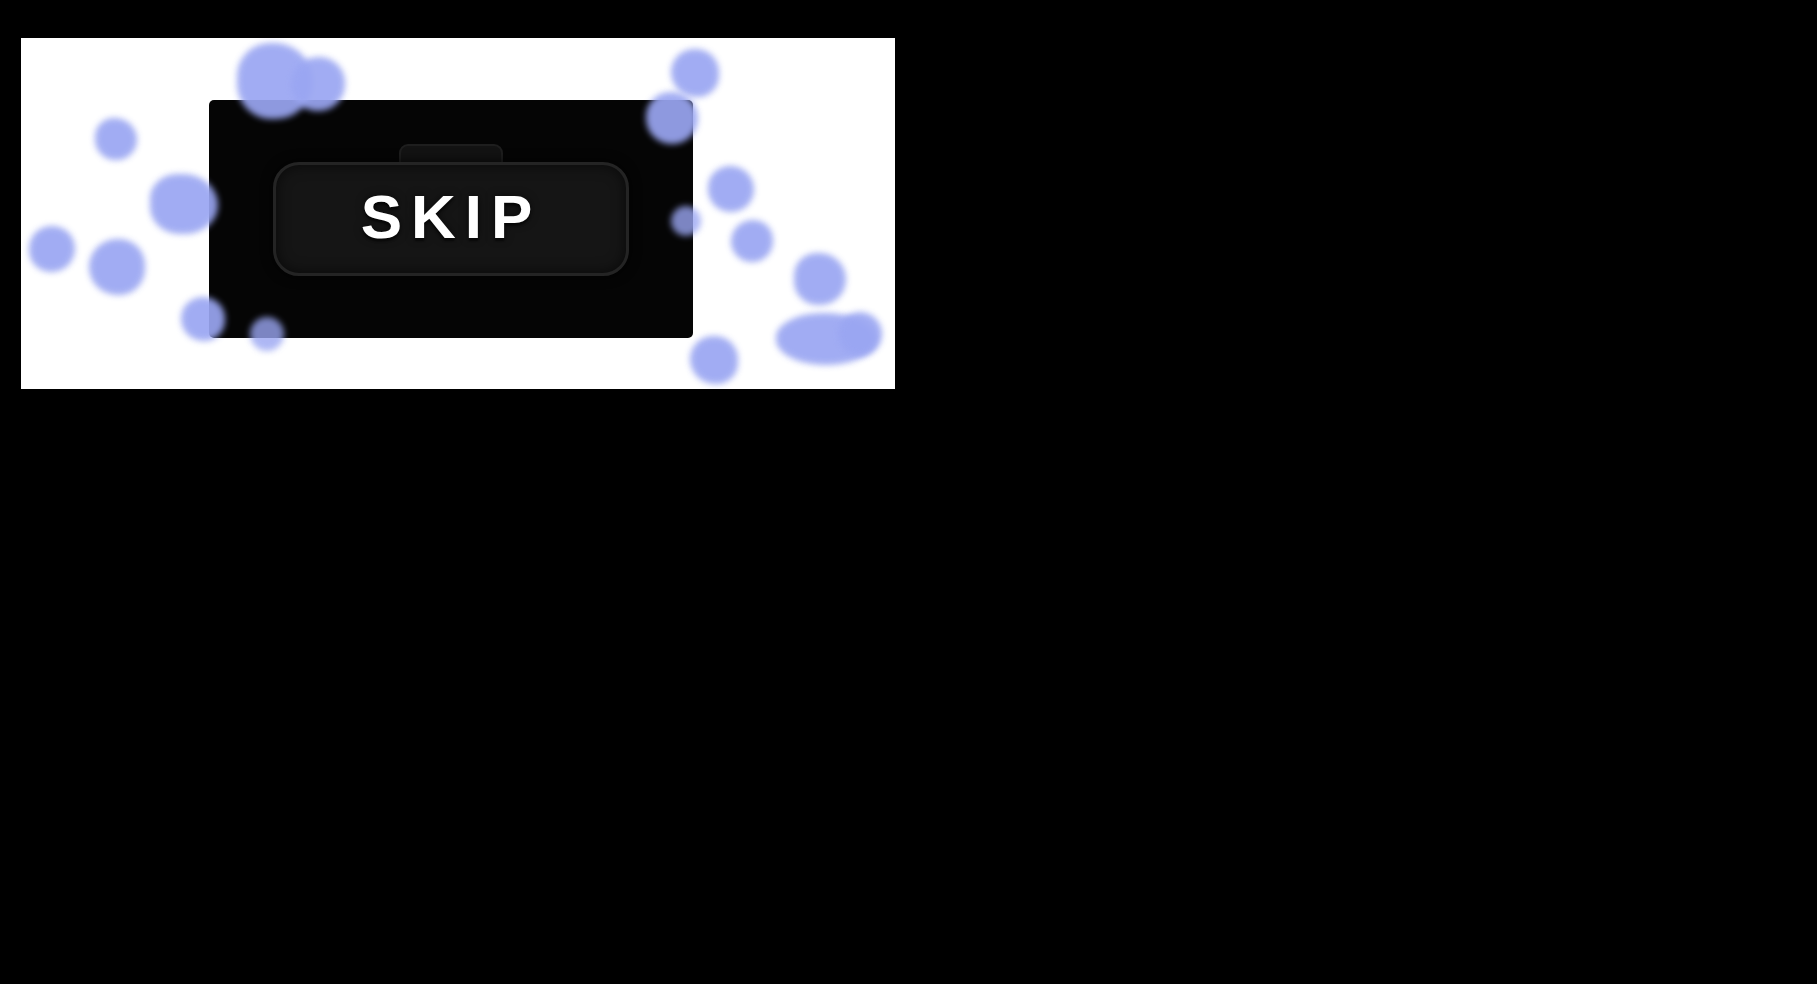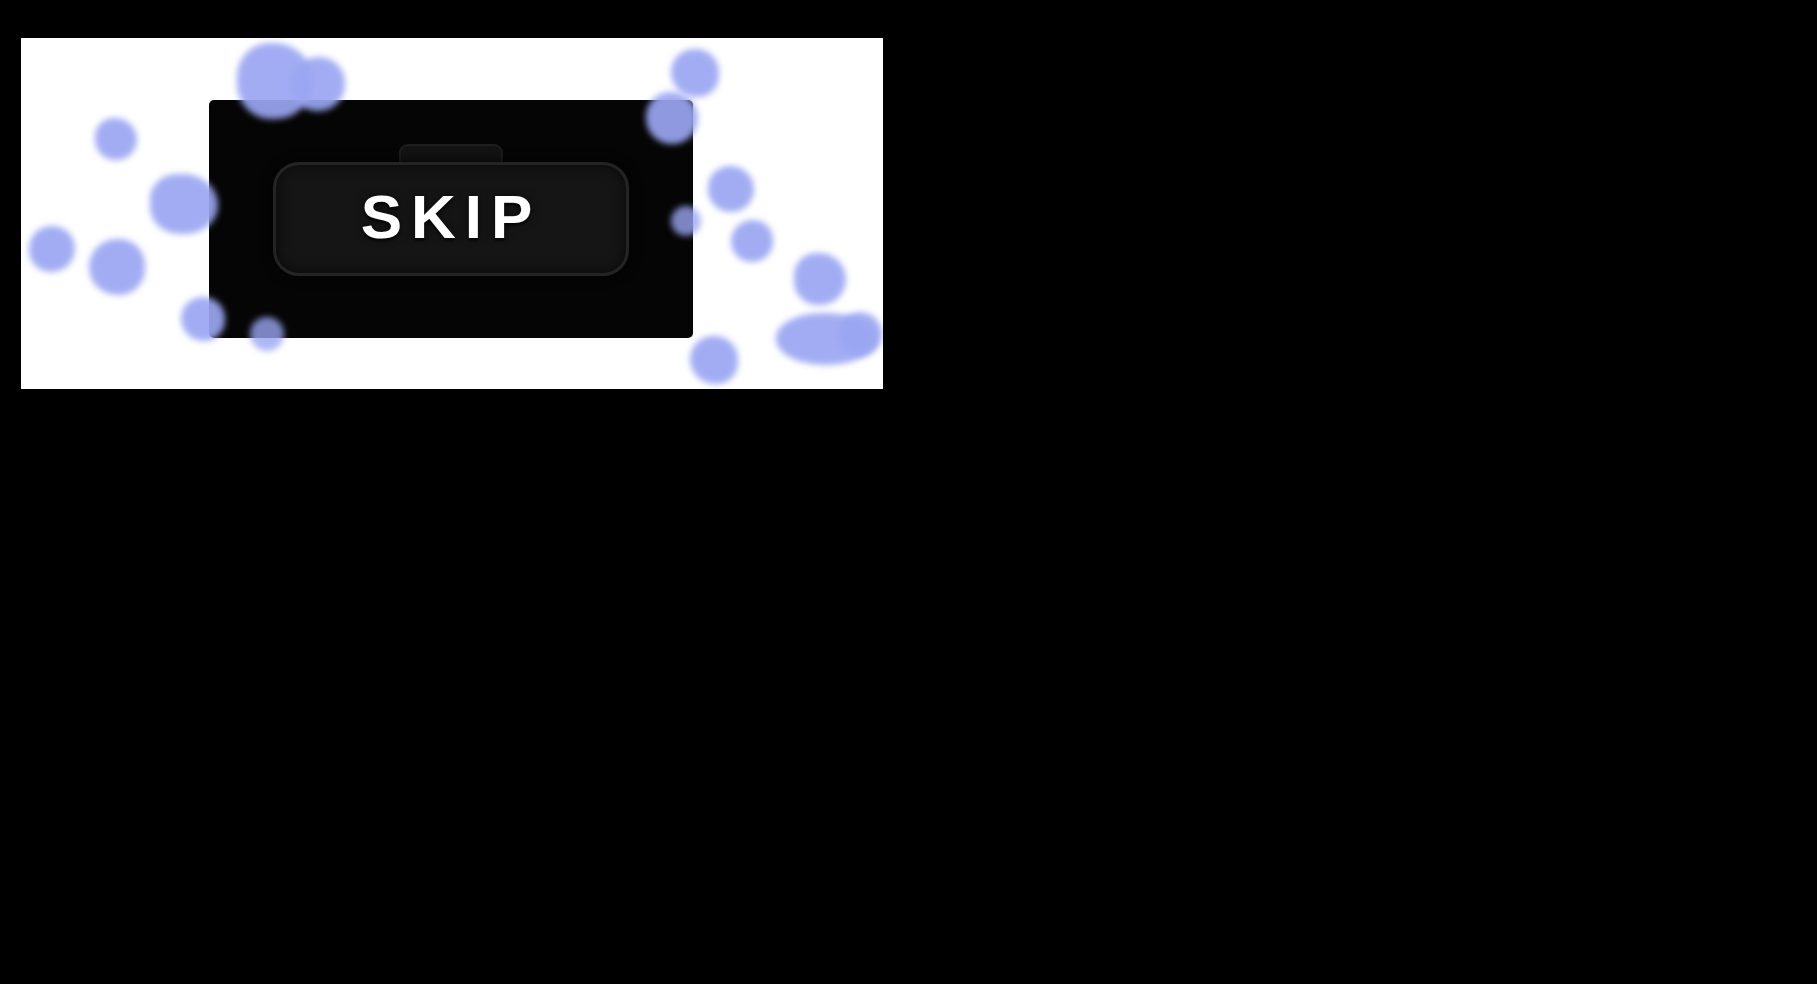--- a/index.html
+++ b/index.html
@@ -17,20 +17,21 @@
 
   
   .panel {
     position: absolute;
     left: 21px;
     top: 38px;
     width: 862px;
     height: 351px;
     background: var(--panel-bg, #ffffff);
     overflow: hidden;
+    padding-left: 12px;
   }
 
   
   .dialog {
     position: absolute;
     left: 188px;
     top: 62px;
     width: 484px;
     height: 238px;
     background: var(--dialog-bg, #050505);

